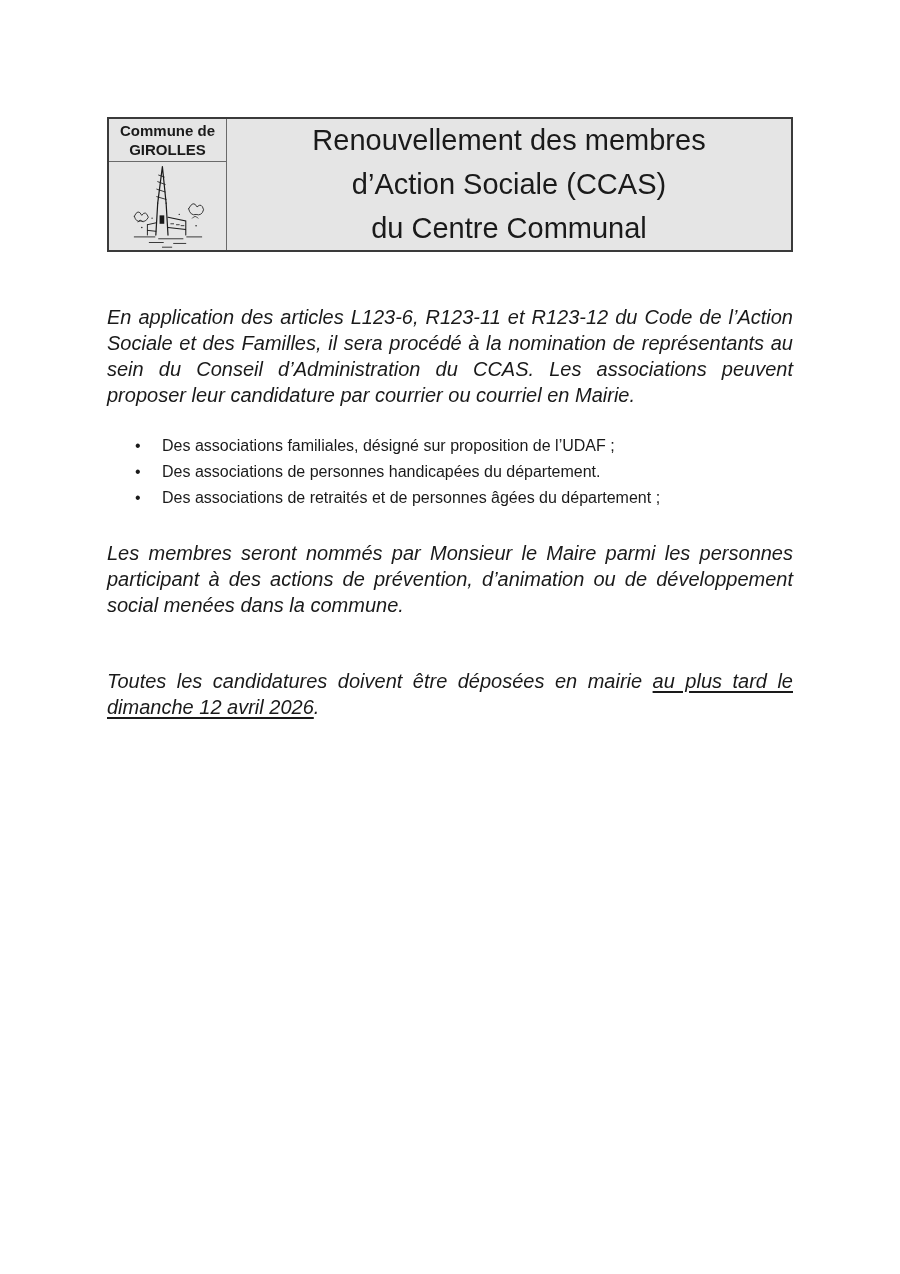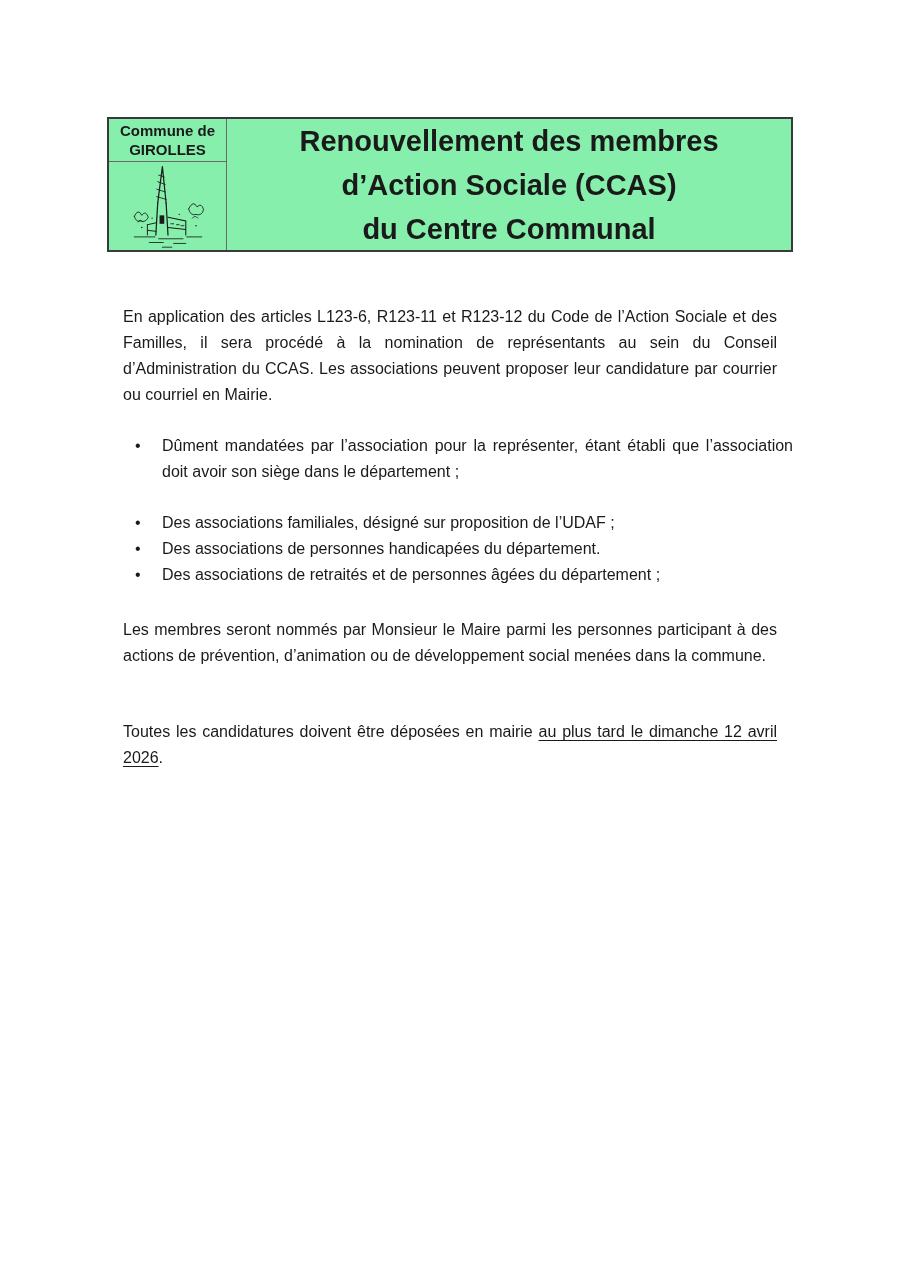--- a/index.html
+++ b/index.html
@@ -19,21 +19,21 @@
     padding-top: 117px;
     width: 686px;
   }
 
   
   .header-box {
     box-sizing: border-box;
     height: 135px;
     border: 2px solid #3a3a3a;
     display: flex;
-    background: #86efac;
+    background: #e5e5e5;
   }
   .left-col {
     width: 117px;
     border-right: 1px solid #6a6a6a;
     display: flex;
     flex-direction: column;
   }
   .commune-cell {
     box-sizing: border-box;
     height: 45px;
@@ -50,34 +50,35 @@
   .logo-cell {
     flex: 1;
     display: flex;
     align-items: center;
     justify-content: center;
   }
   .title-cell {
     flex: 1;
     display: flex;
     flex-direction: column;
-    justify-content: flex-start;
+    justify-content: flex-end;
     align-items: center;
     text-align: center;
-    font-weight: bold;
+    font-weight: normal;
     font-size: 29px;
     line-height: 44px;
   }
 
   
   .para {
-    font-size: 16px;
+    font-size: 20px;
     line-height: 26px;
     text-align: justify;
-    margin: 16px;
+    margin: 0;
+    font-style: italic;
   }
   .intro        { margin-top: 52px; }
   .heading      { font-weight: bold; }
   .heading-1    { margin-top: 56px; }
   .heading-2    { margin-top: 30px; }
   .closing      { margin-top: 29px; }
   .deadline     { margin-top: 50px; }
 
   ul.bullets {
     list-style: none;
@@ -144,21 +145,20 @@
     <div class="title-cell">
       <div>Renouvellement des membres</div>
       <div>d’Action Sociale (CCAS)</div>
       <div>du Centre Communal</div>
     </div>
   </div>
 
   <p class="para intro">En application des articles L123-6, R123-11 et R123-12 du Code de l’Action Sociale et des Familles, il sera procédé à la nomination de représentants au sein du Conseil d’Administration du CCAS. Les associations peuvent proposer leur candidature par courrier ou courriel en Mairie.</p>
 
   <ul class="bullets">
-    <li>Dûment mandatées par l’association pour la représenter, étant établi que l’association doit avoir son siège dans le département ;</li>
   </ul>
 
   <ul class="bullets">
     <li>Des associations familiales, désigné sur proposition de l’UDAF ;</li>
     <li>Des associations de personnes handicapées du département.</li>
     <li>Des associations de retraités et de personnes âgées du département ;</li>
   </ul>
 
   <p class="para closing">Les membres seront nommés par Monsieur le Maire parmi les personnes participant à des actions de prévention, d’animation ou de développement social menées dans la commune.</p>
 

